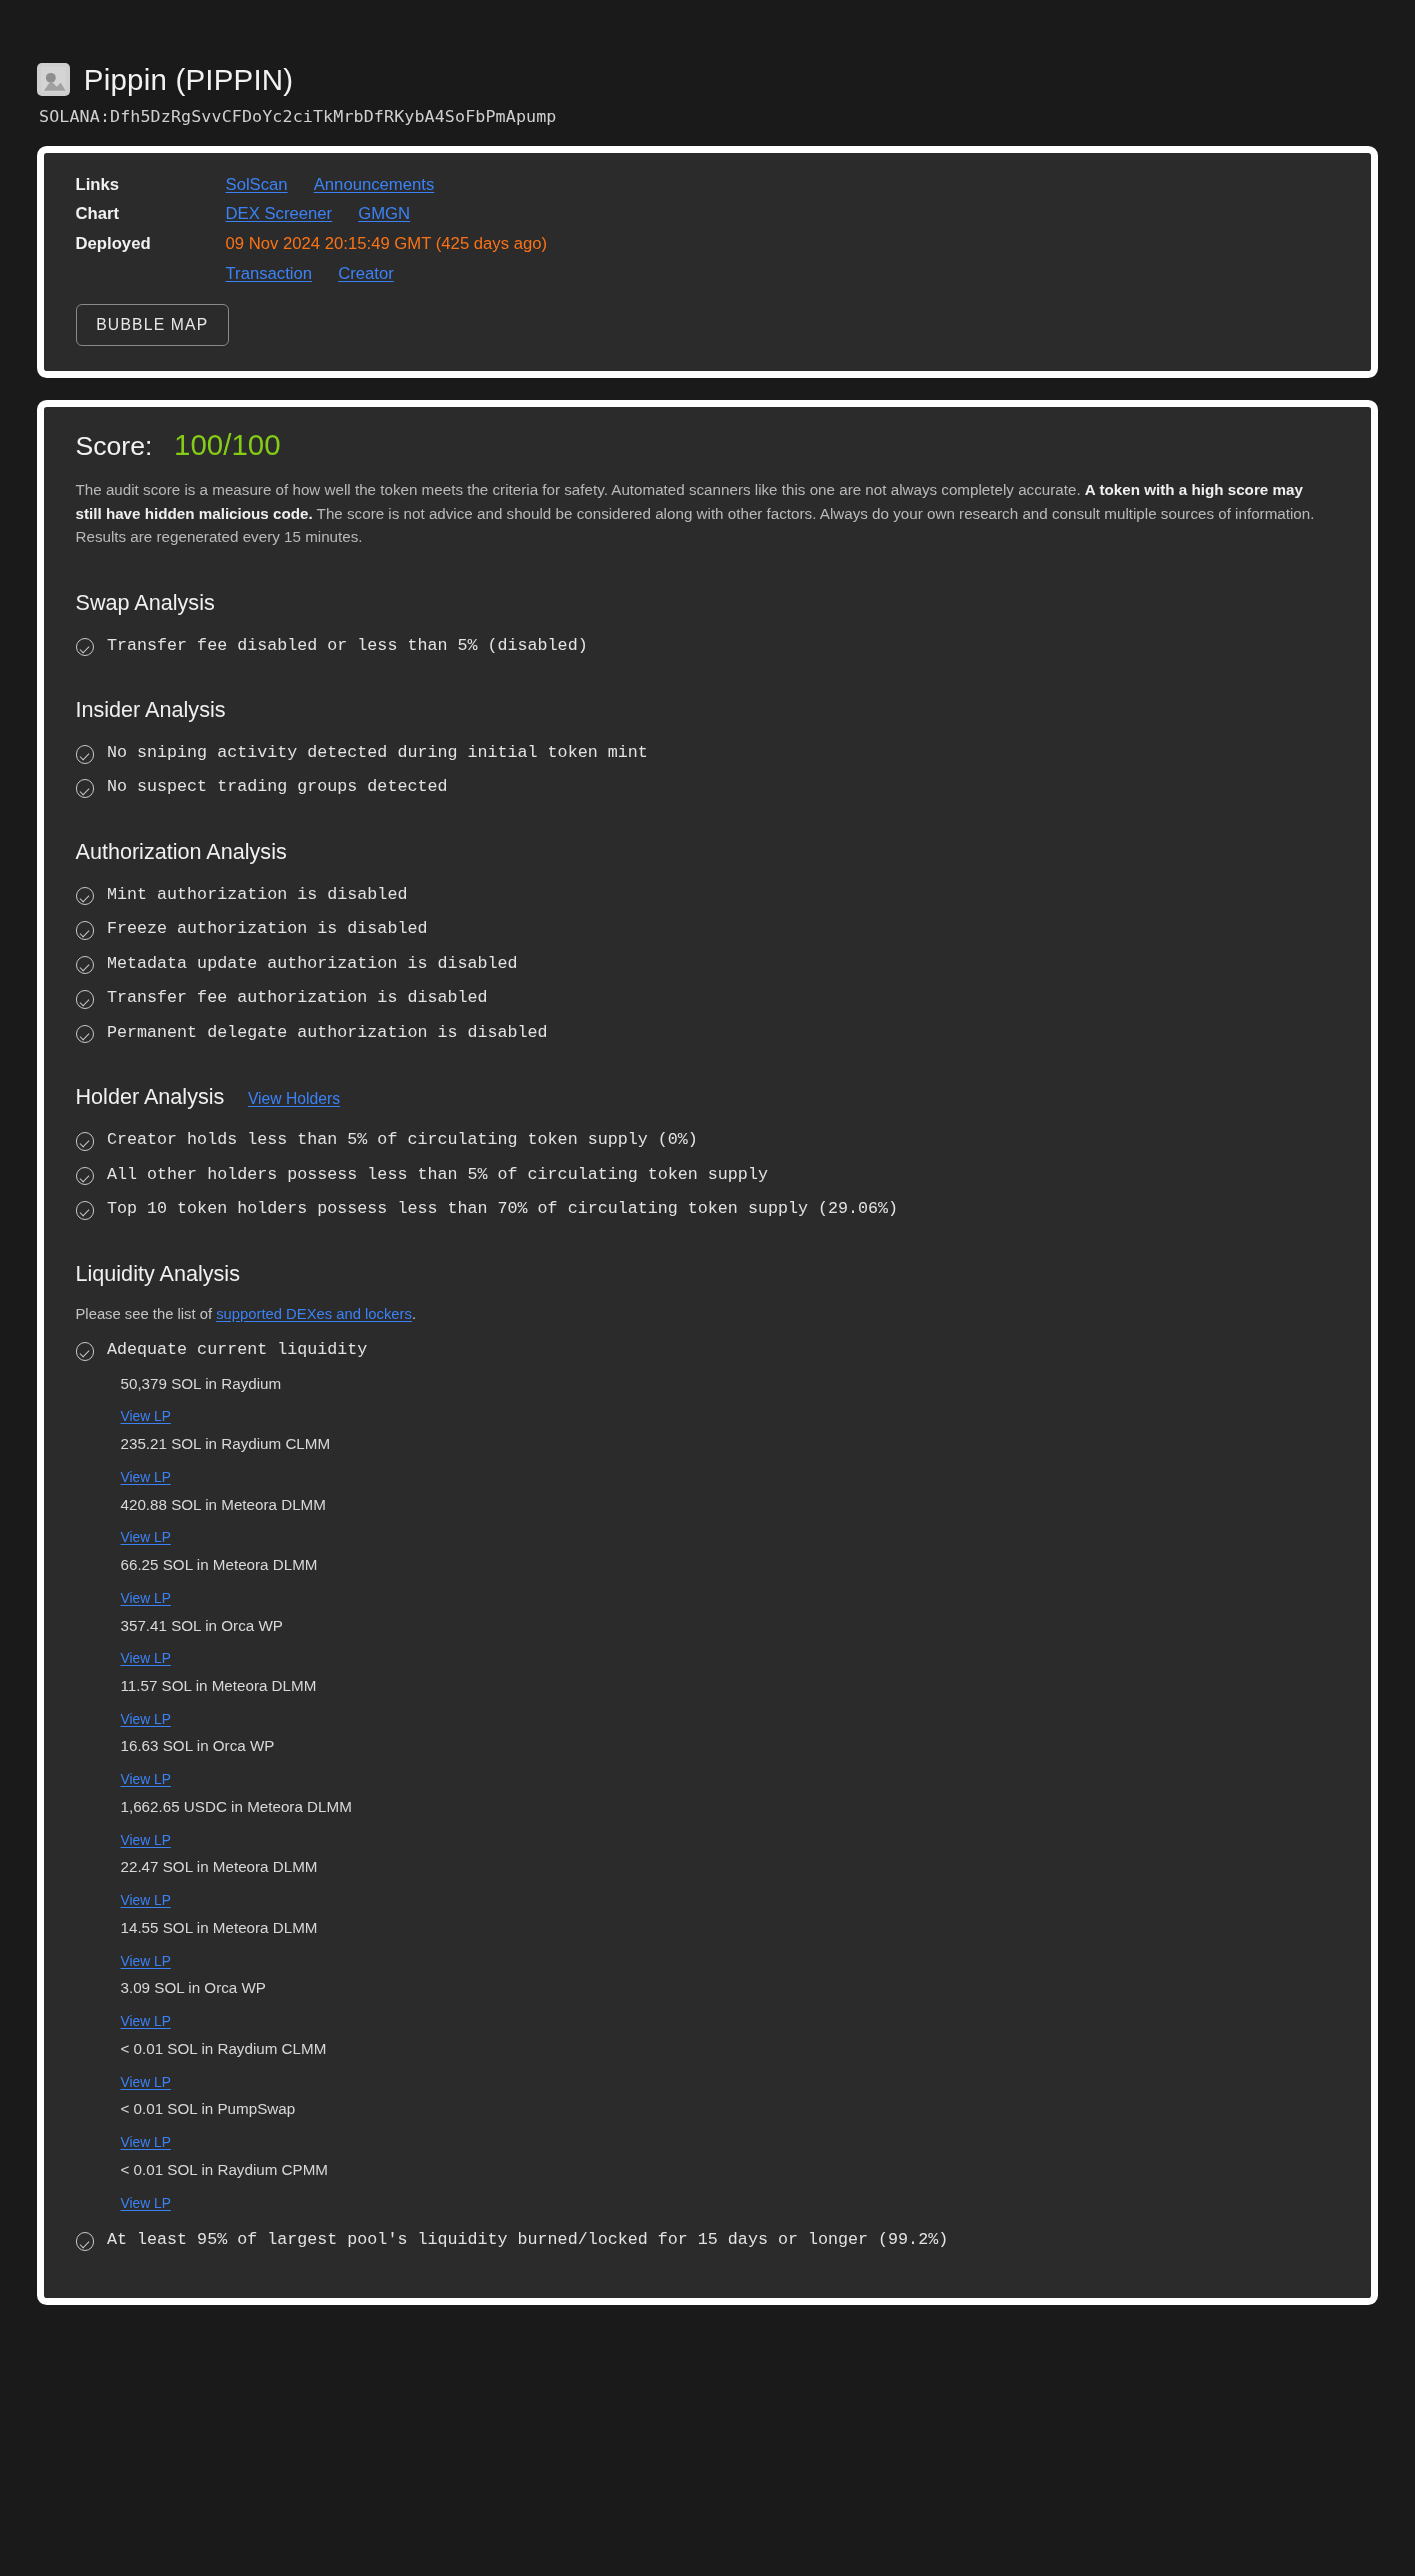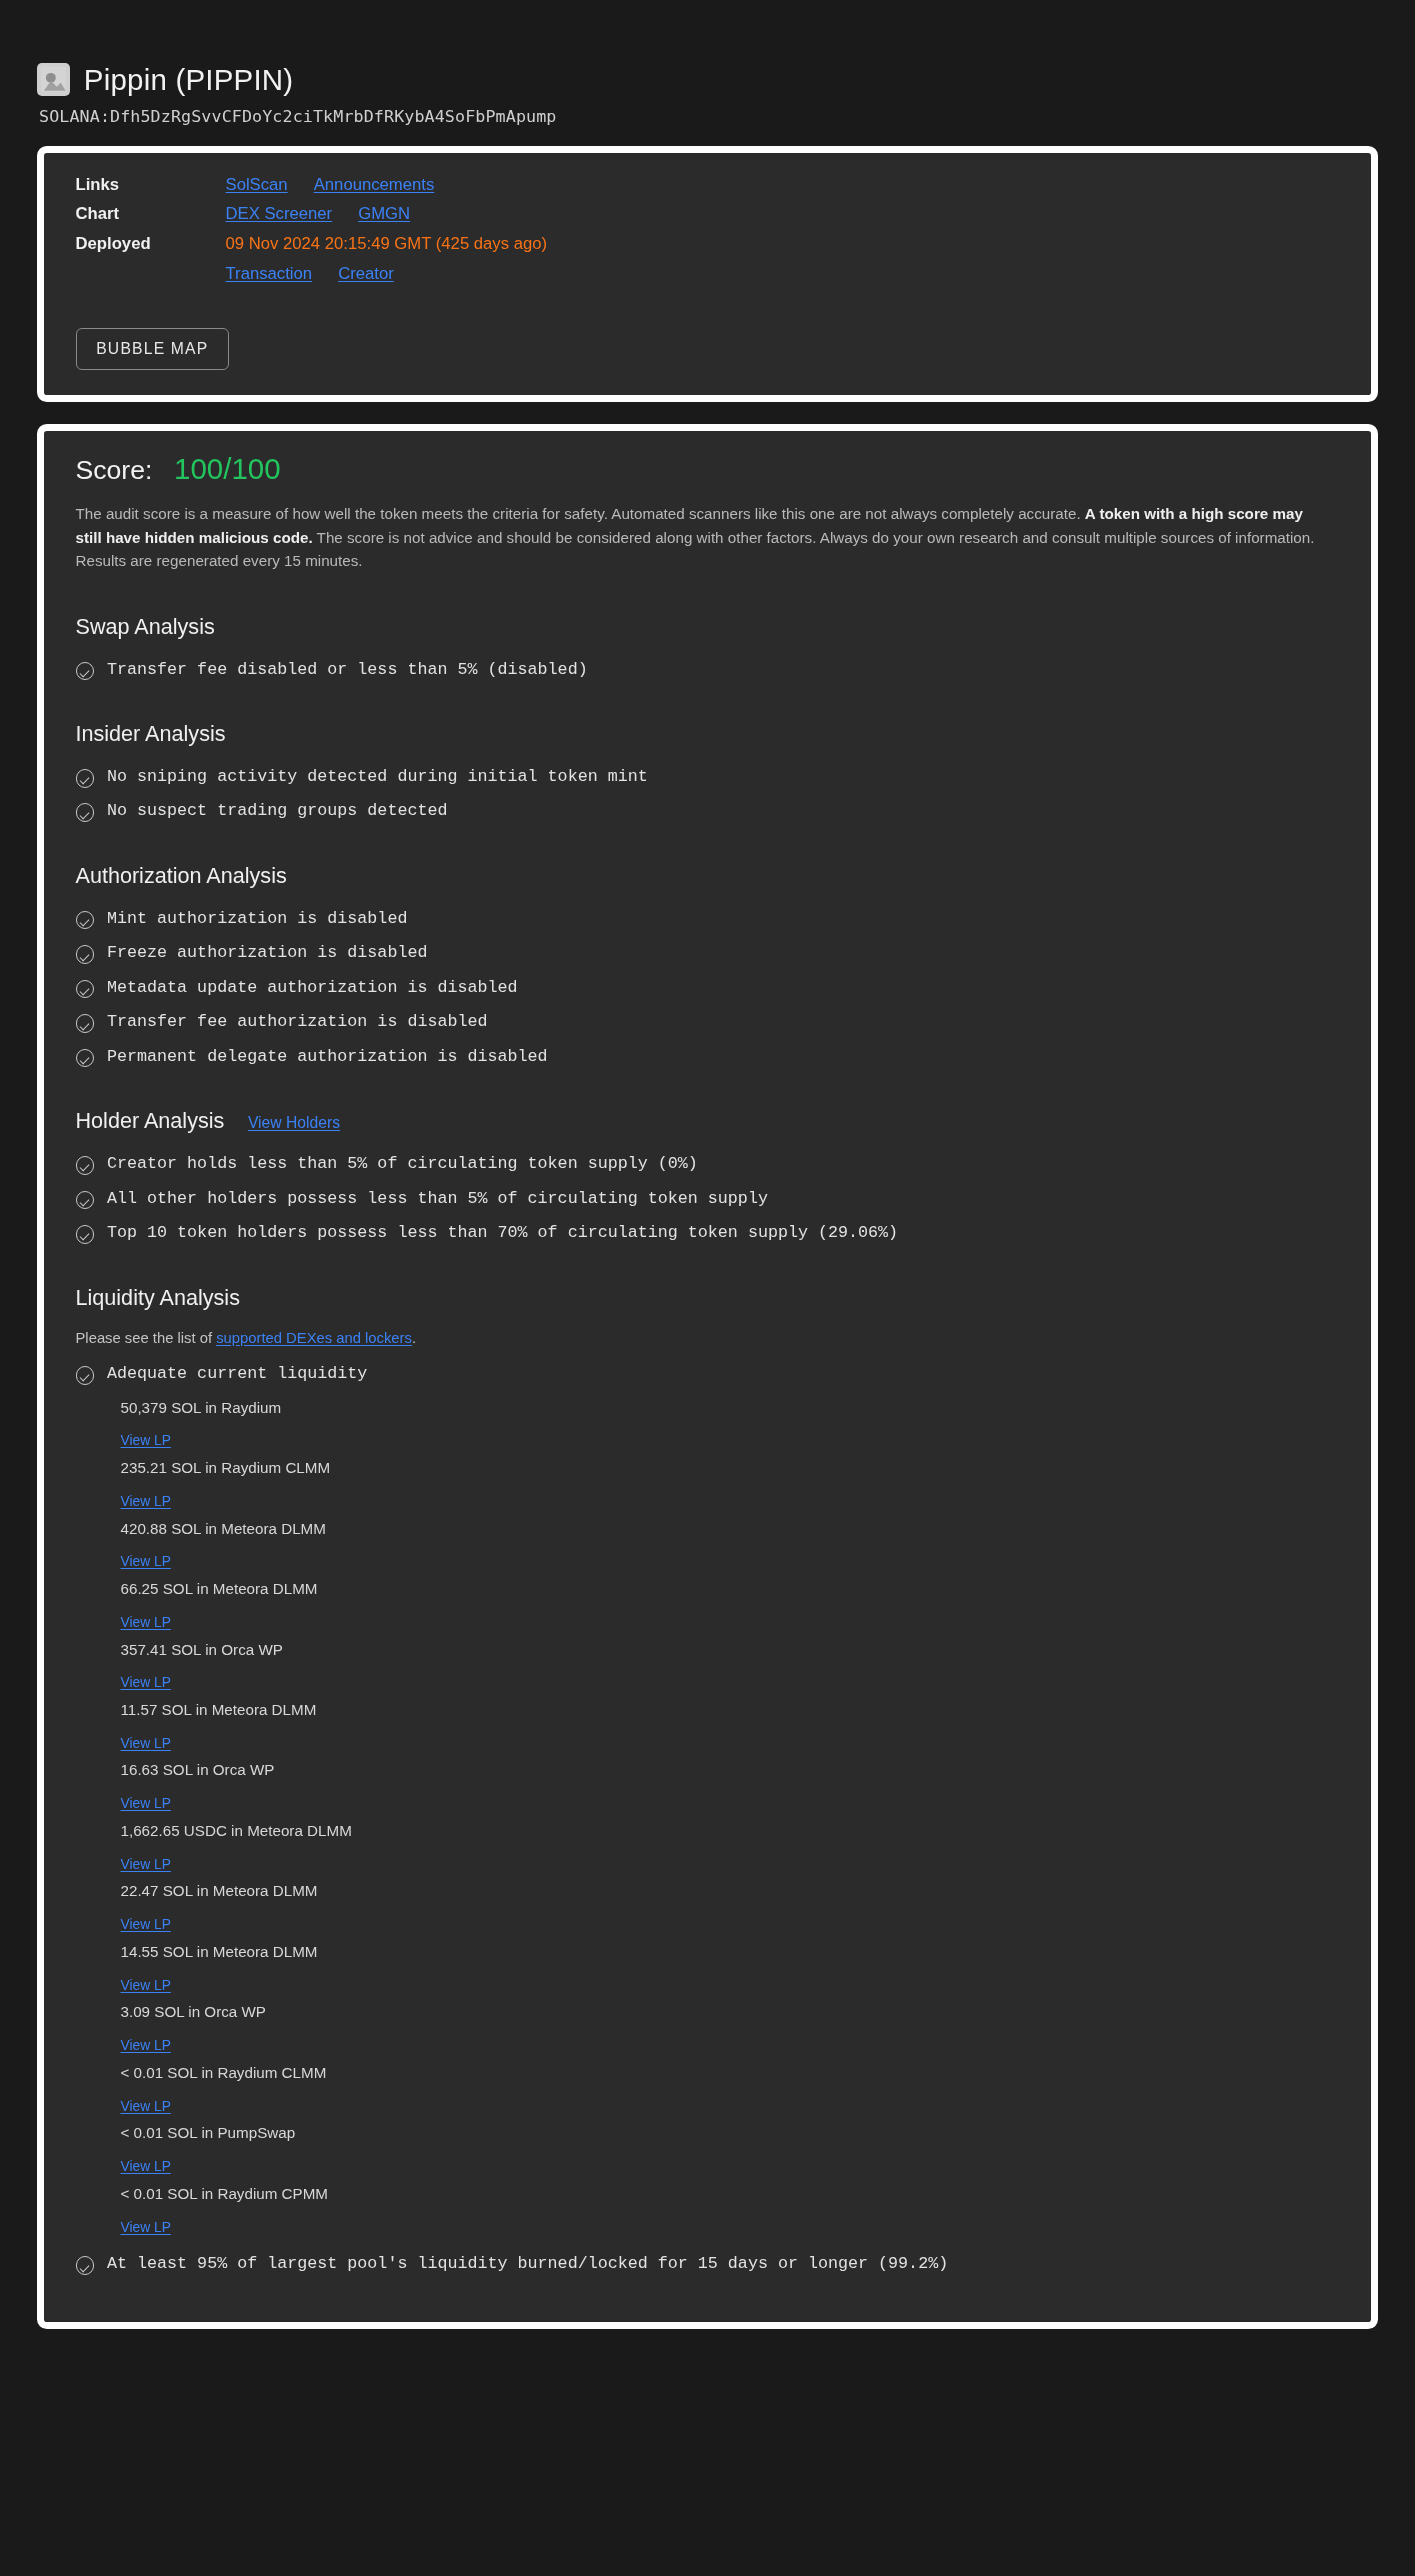--- a/index.html
+++ b/index.html
@@ -72,40 +72,40 @@
     text-underline-offset: 2px;
     font-size: 16.7px;
     cursor: pointer;
   }
   a.link + a.link { margin-left: 21.6px; }
   .meta-sub {
     margin-left: 150px;
     margin-top: 3.9px;
   }
   .bubble-btn {
-    margin-top: 44px;
+    margin-top: 20px;
     display: inline-block;
     background: transparent;
     color: #e8e8e8;
     border: 1px solid #8a8a8a;
     border-radius: 5.9px;
     padding: 10.8px 19.7px;
     font-size: 15.7px;
     letter-spacing: 1.2px;
     cursor: pointer;
     font-family: "Liberation Sans", sans-serif;
   }
   .score-line {
     display: flex;
     align-items: baseline;
     gap: 21.6px;
     margin-bottom: 15.7px;
   }
   .score-label { font-size: 26.6px; color: #f2f2f2; }
-  .score-value { font-size: 29.5px; color: #22c55e; }
+  .score-value { font-size: 29.5px; color: #84cc16; }
   .disclaimer {
     font-size: 15.2px;
     line-height: 1.55;
     color: #b9b9b9;
     max-width: 1239px;
     margin-bottom: 13.8px;
   }
   .disclaimer b { color: #efefef; }
   .section-title {
     font-size: 21.6px;

